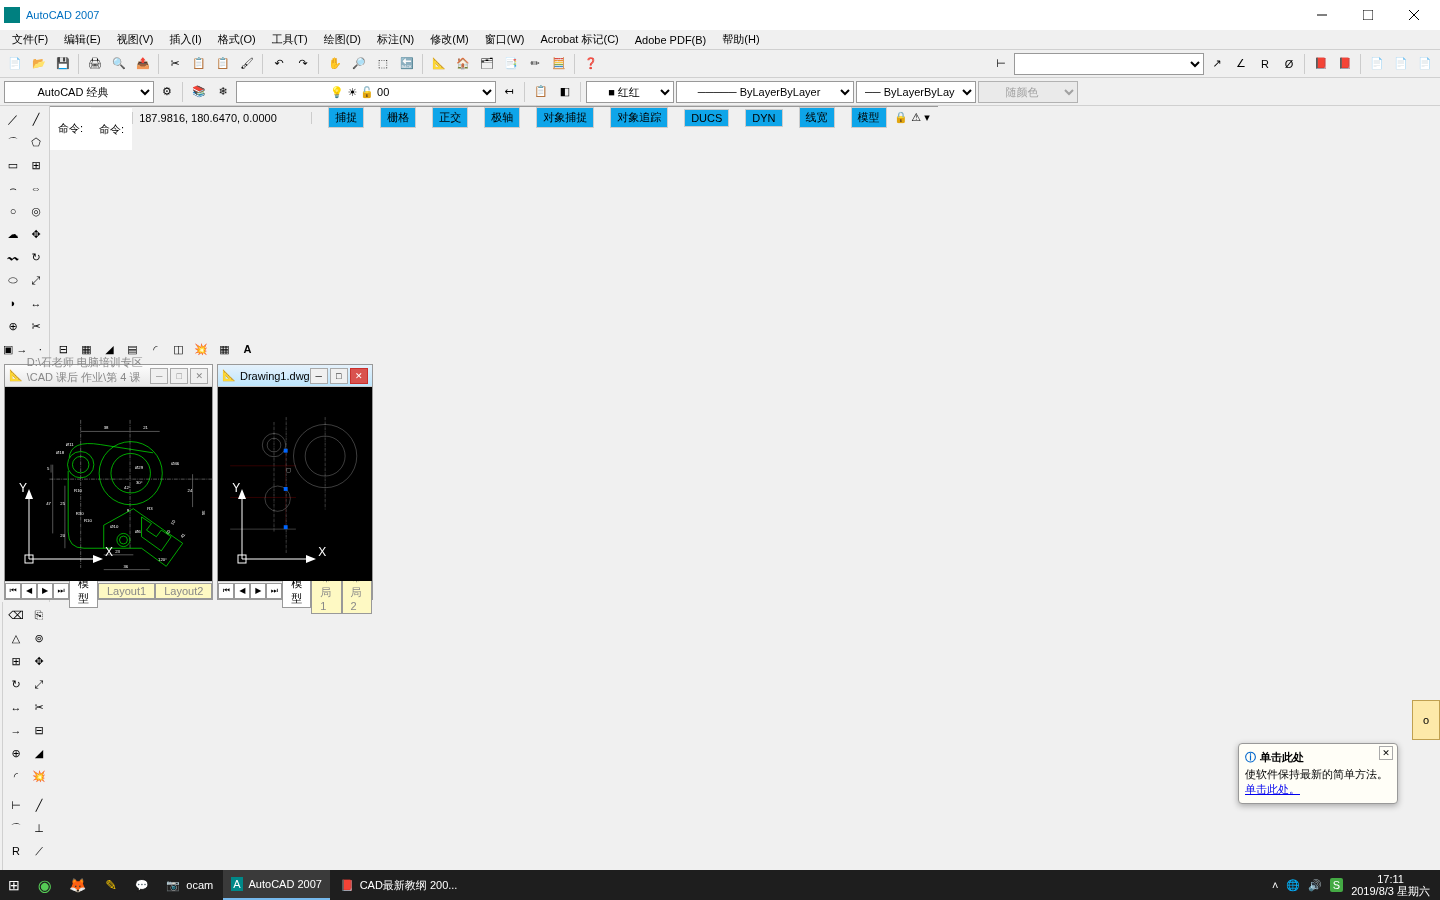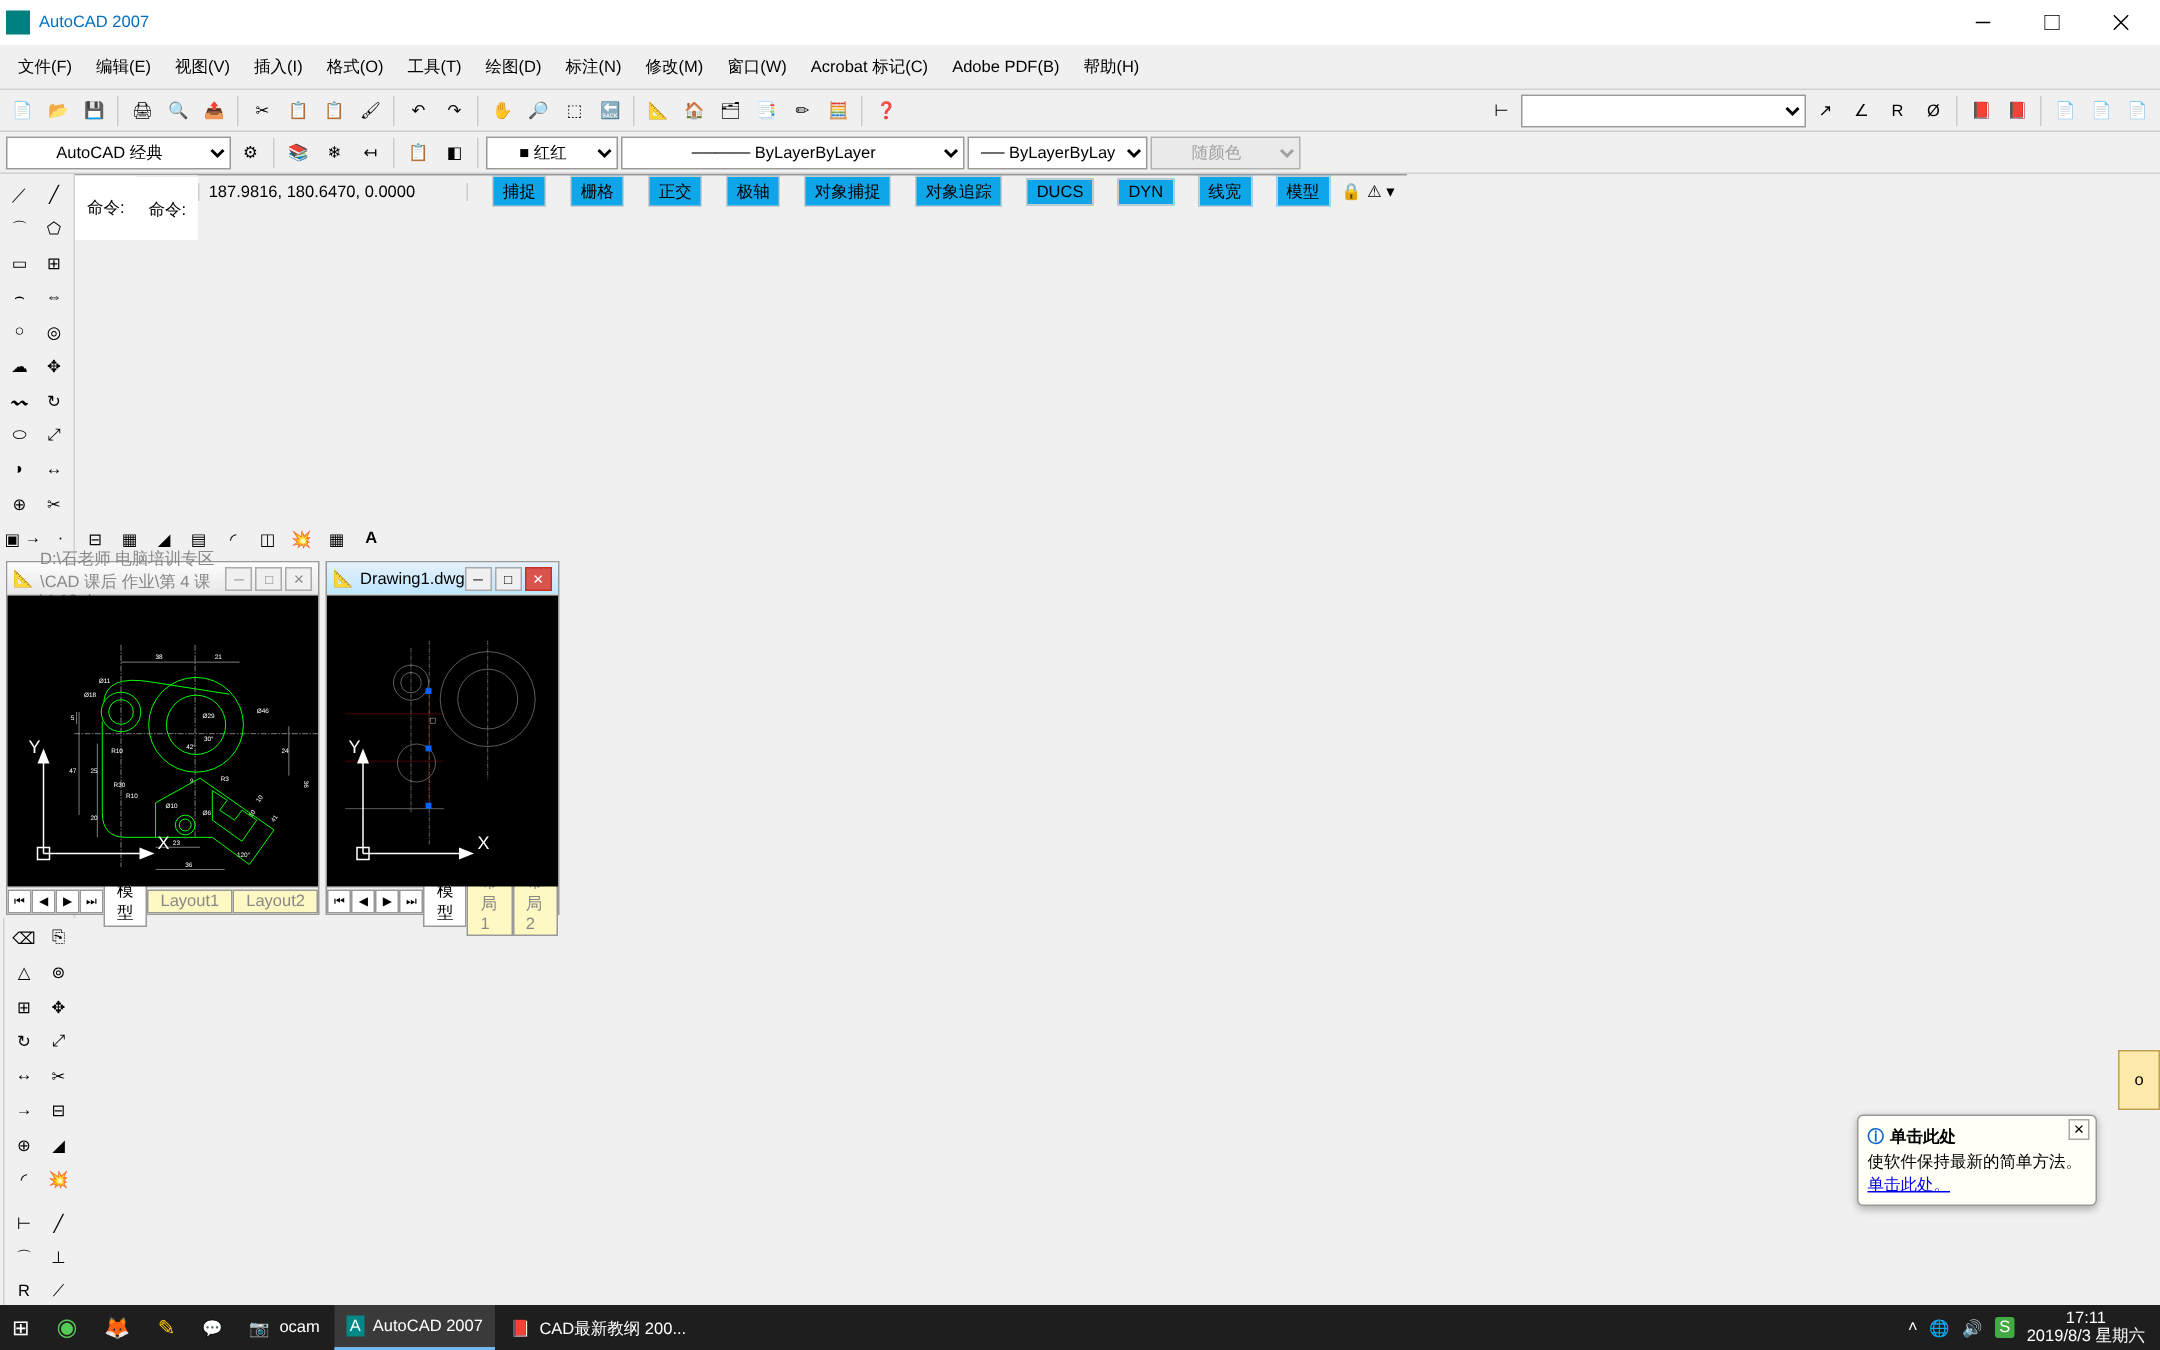--- a/index.html
+++ b/index.html
@@ -5,21 +5,21 @@
 * { margin: 0; padding: 0; box-sizing: border-box; font-family: 'Microsoft YaHei', sans-serif; font-size: 11px; }
 body { background: #f0f0f0; width: 1440px; height: 900px; overflow: hidden; position: relative; }
 
 
 .titlebar { height: 30px; background: #fff; display: flex; align-items: center; justify-content: space-between; padding: 0 4px; }
 .titlebar-left { display: flex; align-items: center; gap: 6px; color: #0070c0; font-size: 13px; }
 .titlebar-right { display: flex; gap: 2px; }
 .win-btn { width: 44px; height: 28px; display: flex; align-items: center; justify-content: center; cursor: pointer; }
 
 
-.menubar { height: 30px; background: #f0f0f0; display: flex; align-items: center; padding: 0 4px; gap: 0; border-bottom: 1px solid #d0d0d0; }
+.menubar { height: 20px; background: #f0f0f0; display: flex; align-items: center; padding: 0 4px; gap: 0; border-bottom: 1px solid #d0d0d0; }
 .menu-item { padding: 2px 8px; cursor: pointer; color: #000; }
 
 
 .toolbar-row { height: 28px; background: #f0f0f0; display: flex; align-items: center; padding: 2px 4px; gap: 2px; border-bottom: 1px solid #d0d0d0; }
 .tb-btn { width: 22px; height: 22px; display: flex; align-items: center; justify-content: center; cursor: pointer; border: 1px solid transparent; }
 .tb-sep { width: 2px; height: 20px; border-left: 1px solid #ccc; margin: 0 2px; }
 .tb-select { height: 22px; border: 1px solid #999; background: #fff; font-size: 11px; padding: 0 4px; text-align: center; }
 
 
 .main-container { display: flex; height: 648px; background: #f0f0f0; }
@@ -180,29 +180,32 @@
 </div>
 
 <div class="toolbar-row">
   <select class="tb-select" style="width:150px">
     <option>AutoCAD 经典</option>
   </select>
   <div class="tb-btn">⚙</div>
   <div class="tb-sep"></div>
   <div class="tb-btn">📚</div>
   <div class="tb-btn">❄</div>
+  <select class="tb-select" style="width:260px">
+    <option>💡 ☀ 🔓 <span>0</span>0</option>
+  </select>
   <div class="tb-btn">↤</div>
   <div class="tb-sep"></div>
   <div class="tb-btn">📋</div>
   <div class="tb-btn">◧</div>
   <div class="tb-sep"></div>
   <select class="tb-select" style="width:88px">
     <option>■ <span>红</span>红</option>
   </select>
-  <select class="tb-select" style="width:229px">
+  <select class="tb-select" style="width:178px">
     <option>───── <span>ByLayer</span>ByLayer</option>
   </select>
   <select class="tb-select" style="width:120px">
     <option>── <span>ByLayer</span>ByLayer</option>
   </select>
   <select class="tb-select" style="width:100px;background:#e8e8e8" disabled="">
     <option>随颜色</option>
   </select>
 </div>
 

